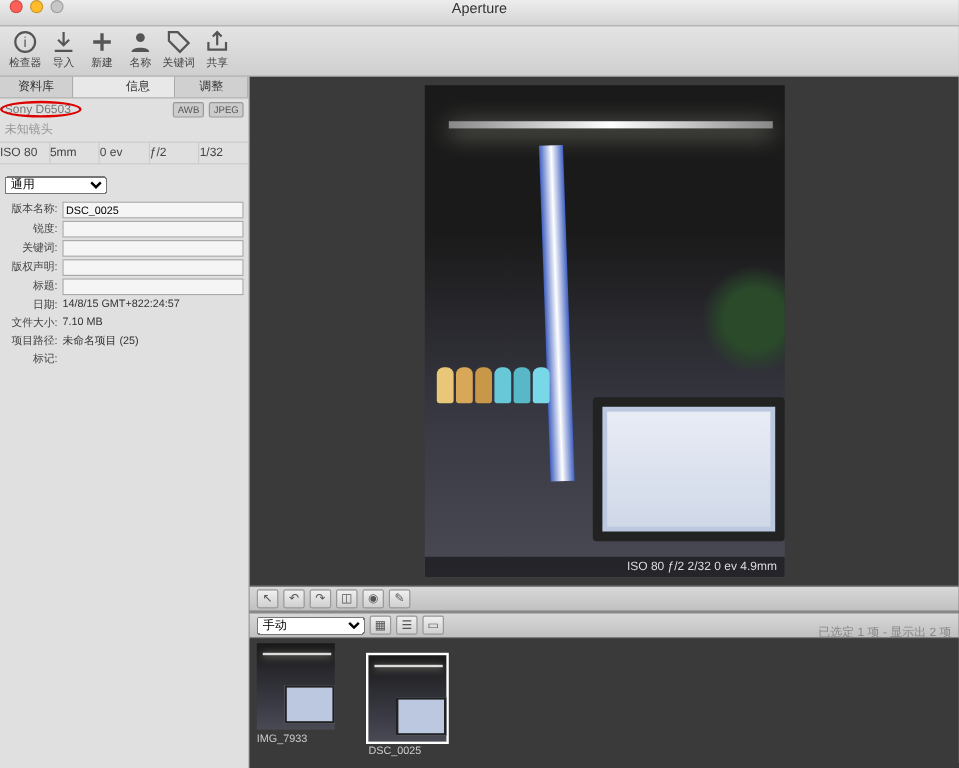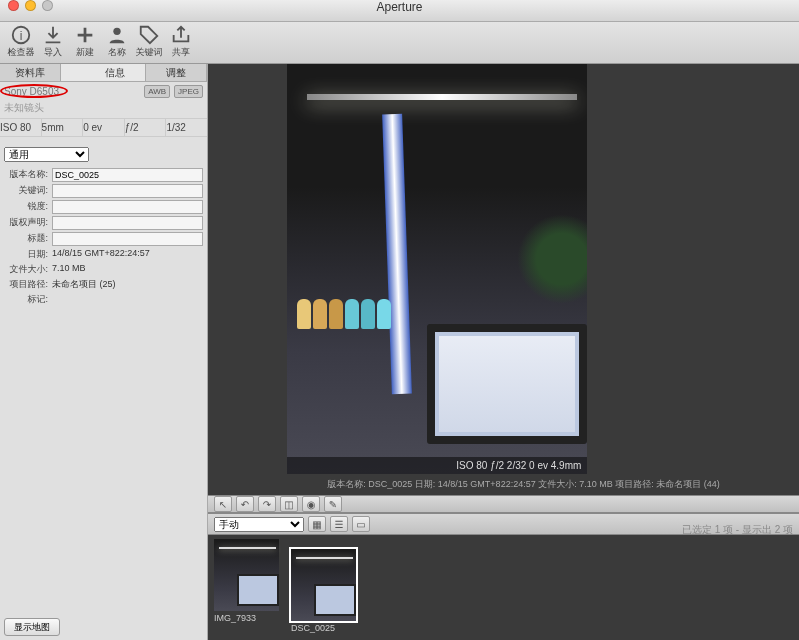--- a/index.html
+++ b/index.html
@@ -45,21 +45,21 @@
 .fig { width: 14px; height: 30px; border-radius: 6px 6px 2px 2px; }
 .fig:nth-child(1){background:#e8c878;} .fig:nth-child(2){background:#d8a858;} .fig:nth-child(3){background:#c89848;}
 .fig:nth-child(4){background:#68c8d8;} .fig:nth-child(5){background:#58b8c8;} .fig:nth-child(6){background:#78d8e8;}
 .lanyard { position: absolute; top: 50px; left: 100px; width: 20px; height: 280px; background: linear-gradient(90deg,#4060c0 0%,#fff 50%,#4060c0 100%); transform: rotate(-2deg); }
 .overlay { position: absolute; bottom: 0; left: 0; right: 0; background: rgba(0,0,0,0.5); color: #ddd; font-size: 10px; padding: 3px 6px; text-align: right; }
 .caption { font-size: 9px; color: #aaa; padding: 4px 0 4px 40px; }
 .browser-bar { height: 22px; background: linear-gradient(#d8d8d8,#c0c0c0); border-top: 1px solid #888; border-bottom: 1px solid #888; display: flex; align-items: center; padding: 0 6px; gap: 4px; }
 .browser-bar .ic { width: 18px; height: 16px; background: linear-gradient(#f0f0f0,#d0d0d0); border: 1px solid #999; border-radius: 2px; display: flex; align-items: center; justify-content: center; font-size: 10px; color: #555; }
 .browser-bar select { font-size: 10px; width: 90px; }
 .status { margin-left: auto; font-size: 10px; color: #888; margin-top: 12px; }
-.thumbs { flex: 0 0 92px; background: #3a3a3a; padding: 4px 6px; display: flex; gap: 8px; }
+.thumbs { flex: 0 0 92px; background: #3a3a3a; padding: 4px 6px; display: flex; gap: 24px; }
 .thumb { width: 65px; display: flex; flex-direction: column; }
 .thumb .timg { width: 65px; height: 72px; background: linear-gradient(180deg,#1a1a1a 0%,#3a3a45 70%,#4a4a55 100%); position: relative; }
 .thumb.sel .timg { outline: 2px solid #fff; }
 .thumb .timg::after { content:''; position:absolute; bottom:5px; right:0; width:38px; height:28px; background:#bbc8e0; border:2px solid #222; }
 .thumb .timg::before { content:''; position:absolute; top:8px; left:5px; right:3px; height:2px; background:#ddd; box-shadow:0 1px 6px rgba(255,255,230,0.5);}
 .thumb .tlbl { font-size: 9px; color: #ccc; padding-top: 2px; }
 svg { width: 100%; height: 100%; }
 </style>
 </head>
 <body>
@@ -152,25 +152,25 @@
     </div>
     <div class="sel">
       <select><option>通用</option></select>
     </div>
     <div class="meta">
       <div class="metarow">
           <label>版本名称:</label>
           <input value="DSC_0025" style="">
         </div>
       <div class="metarow">
+          <label>锐度:</label>
+          <input style="">
+        </div>
+      <div class="metarow">
           <label>关键词:</label>
-          <input style="">
-        </div>
-      <div class="metarow">
-          <label>锐度:</label>
           <input style="">
         </div>
       <div class="metarow">
           <label>版权声明:</label>
           <input style="">
         </div>
       <div class="metarow">
           <label>标题:</label>
           <input style="">
         </div>
@@ -184,42 +184,40 @@
         </div>
       <div class="metarow">
           <label>项目路径:</label>
           <span class="val">未命名项目 (25)</span>
         </div>
       <div class="metarow">
           <label>标记:</label>
           <span class="val"></span>
         </div>
     </div>
-    <div class="mapbtn"><button>显示地图</button></div>
   </div>
 
   <div class="viewer">
     <div class="photo-area">
       <div>
         <div class="photo">
           <div class="lamp"></div>
           <div class="lanyard"></div>
           <div class="plant"></div>
           <div class="figurines">
               <div class="fig"></div>
               <div class="fig"></div>
               <div class="fig"></div>
               <div class="fig"></div>
               <div class="fig"></div>
               <div class="fig"></div>
             </div>
           <div class="monitor"></div>
           <div class="overlay">ISO 80   ƒ/2   2/32   0 ev   4.9mm</div>
         </div>
-        <div class="caption">版本名称: DSC_0025   日期: 14/8/15 GMT+822:24:57  文件大小: 7.10 MB   项目路径: 未命名项目 (44)</div>
       </div>
     </div>
     <div class="browser-bar">
       <div class="ic">↖</div>
       <div class="ic">↶</div>
       <div class="ic">↷</div>
       <div class="ic">◫</div>
       <div class="ic">◉</div>
       <div class="ic">✎</div>
     </div>

